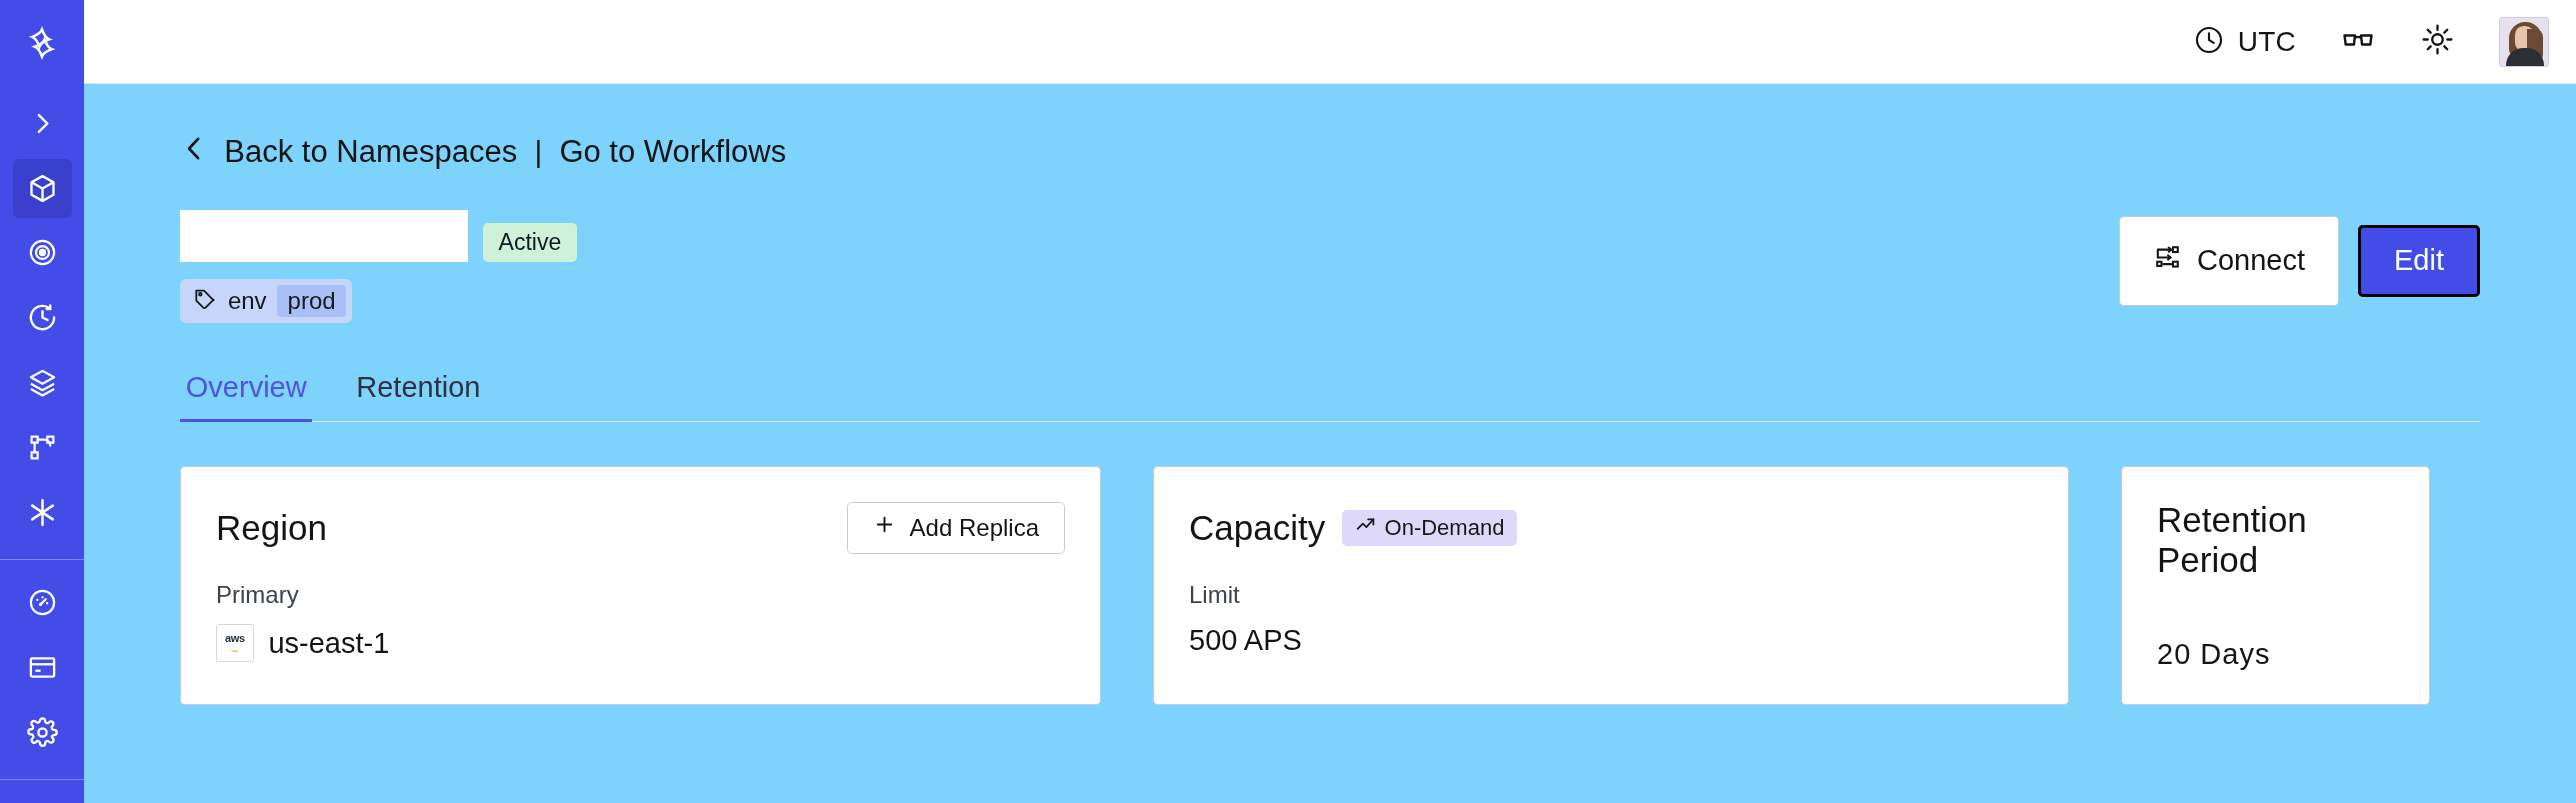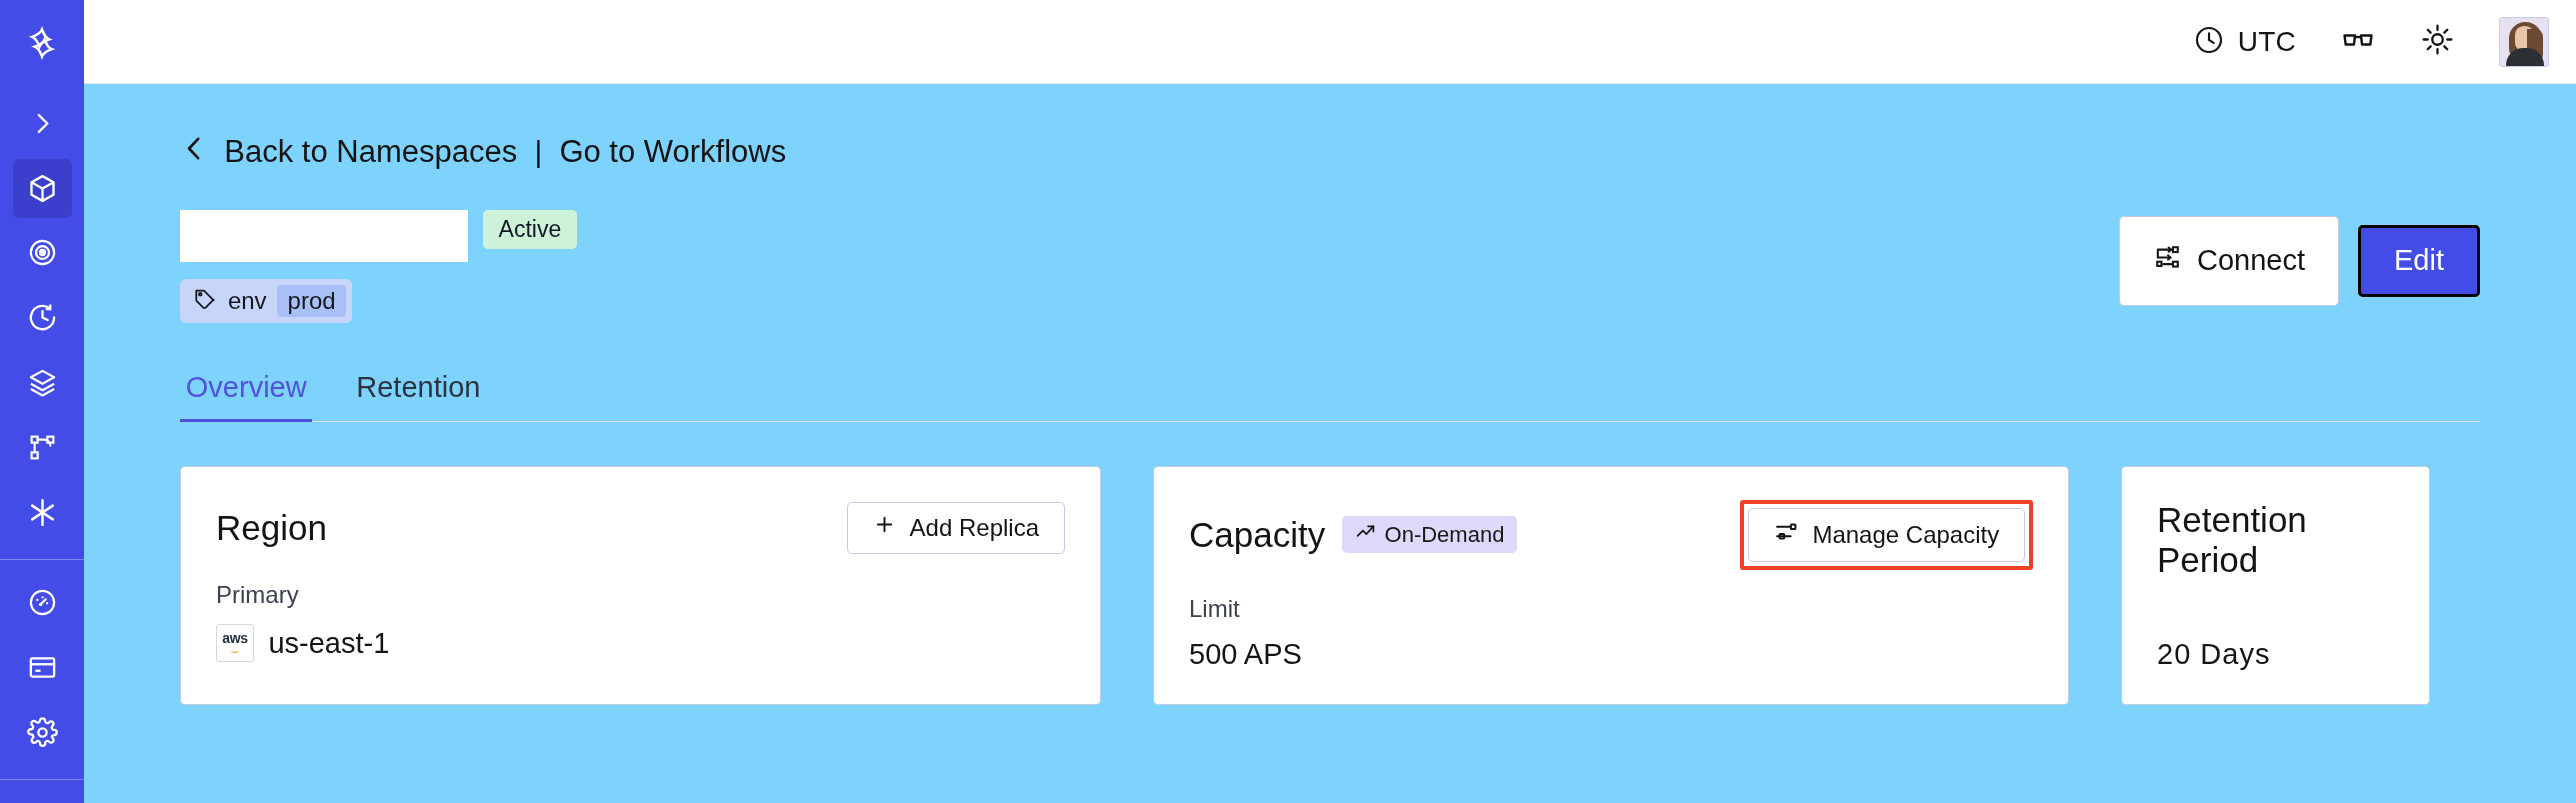--- a/index.html
+++ b/index.html
@@ -66,21 +66,21 @@
 
   .breadcrumb { display: flex; align-items: center; gap: 15.3px; margin-bottom: 40px; }
   .bc-back { display: flex; gap: 15.3px; cursor: pointer; }
   .bc-chevron { color: #141414; display:flex; }
   .bc-text { font-size: 31px; color: #141414; }
   .bc-sep { font-size: 30px; color: #141414; margin: 0 1.9px; }
   .bc-link { font-size: 31px; color: #141414; cursor: pointer; }
 
   .title-row { display: flex; align-items: flex-start; justify-content: space-between; }
   .title-left { display: flex; flex-direction: column; }
-  .title-line { display: flex; align-items: flex-start; gap: 0; }
+  .title-line { display: flex; align-items: flex-end; gap: 0; }
   .ns-name {
     width: 288px; height: 52px;
     background: #ffffff;
     display: inline-block;
   }
   .badge-active {
     background: #cdf2d7; color: #111827;
     font-size: 23px; padding: 5.8px 15.3px; border-radius: 4.8px;
     margin-left: 15.3px;
   }
@@ -134,21 +134,21 @@
     background: #ded8fb; color: #171717; font-size: 22px;
     padding: 4.8px 12.5px; border-radius: 4.8px;
   }
   .card-sub { font-size: 24px; color: #3d4250; margin-top: 25px; }
   .card-val { font-size: 29px; color: #141414; margin-top: 15.3px; display: flex; align-items: center; gap: 14.4px; }
   .retention-val { font-size: 29px; color: #141414; margin-top: 58px; letter-spacing: 1px; }
   .aws-logo {
     width: 38px; height: 38px; border: 1px solid #d5d8e0; border-radius: 2.9px;
     background:#fff; display:flex; flex-direction:column; align-items:center; justify-content:center;
   }
-  .aws-txt { font-size: 14px; font-weight: bold; color: #232f3e; line-height: 1; letter-spacing: -0.3px; text-align: center; }
+  .aws-txt { font-size: 11px; font-weight: bold; color: #232f3e; line-height: 1; letter-spacing: -0.3px; text-align: center; }
   .aws-swoosh { color:#ff9900; font-size: 13.4px; line-height: .7; margin-top: 1px; }
 
   .btn-small {
     display: inline-flex; align-items: center; gap: 13.4px;
     background: #ffffff; border: 1px solid #c3cbe0; color: #141414;
     font-size: 24px; padding: 10.5px 25px; border-radius: 4.8px; cursor: pointer; white-space: nowrap;
   }
   .hl-box { border: 4.8px solid #ef4123; border-radius: 2.9px; padding: 3.8px; display: inline-block; }
 </style>
 </head>
@@ -402,32 +402,20 @@
               <span class="badge-demand">
                 <span>
                   <svg width="21" height="21" viewBox="0 0 24 24" fill="none" stroke="#171717" stroke-width="2" stroke-linecap="round" stroke-linejoin="round">
                     <polyline points="3 17 9 11 13 15 21 6"></polyline>
                       <polyline points="15 6 21 6 21 12"></polyline>
                   </svg>
                 </span>
                 <span>On-Demand</span>
               </span>
             </div>
-            <span class="hl-box">
-              <button class="btn-small">
-                <span>
-                  <svg width="25" height="25" viewBox="0 0 24 24" fill="none" stroke="#141414" stroke-width="1.9" stroke-linecap="round">
-                    <path d="M3 7.5h13M3 16.5h13"></path>
-                      <rect x="16.2" y="5.3" width="4.4" height="4.4" rx=".6"></rect>
-                      <rect x="5.4" y="14.3" width="4.4" height="4.4" rx=".6"></rect>
-                  </svg>
-                </span>
-                <span>Manage Capacity</span>
-              </button>
-            </span>
           </div>
           <div class="card-sub">Limit</div>
           <div class="card-val">500 APS</div>
         </section>
 
         <section class="card card-retention">
           <div class="card-head">
             <span class="card-title">Retention Period</span>
           </div>
           <div class="retention-val">20  Days</div>

